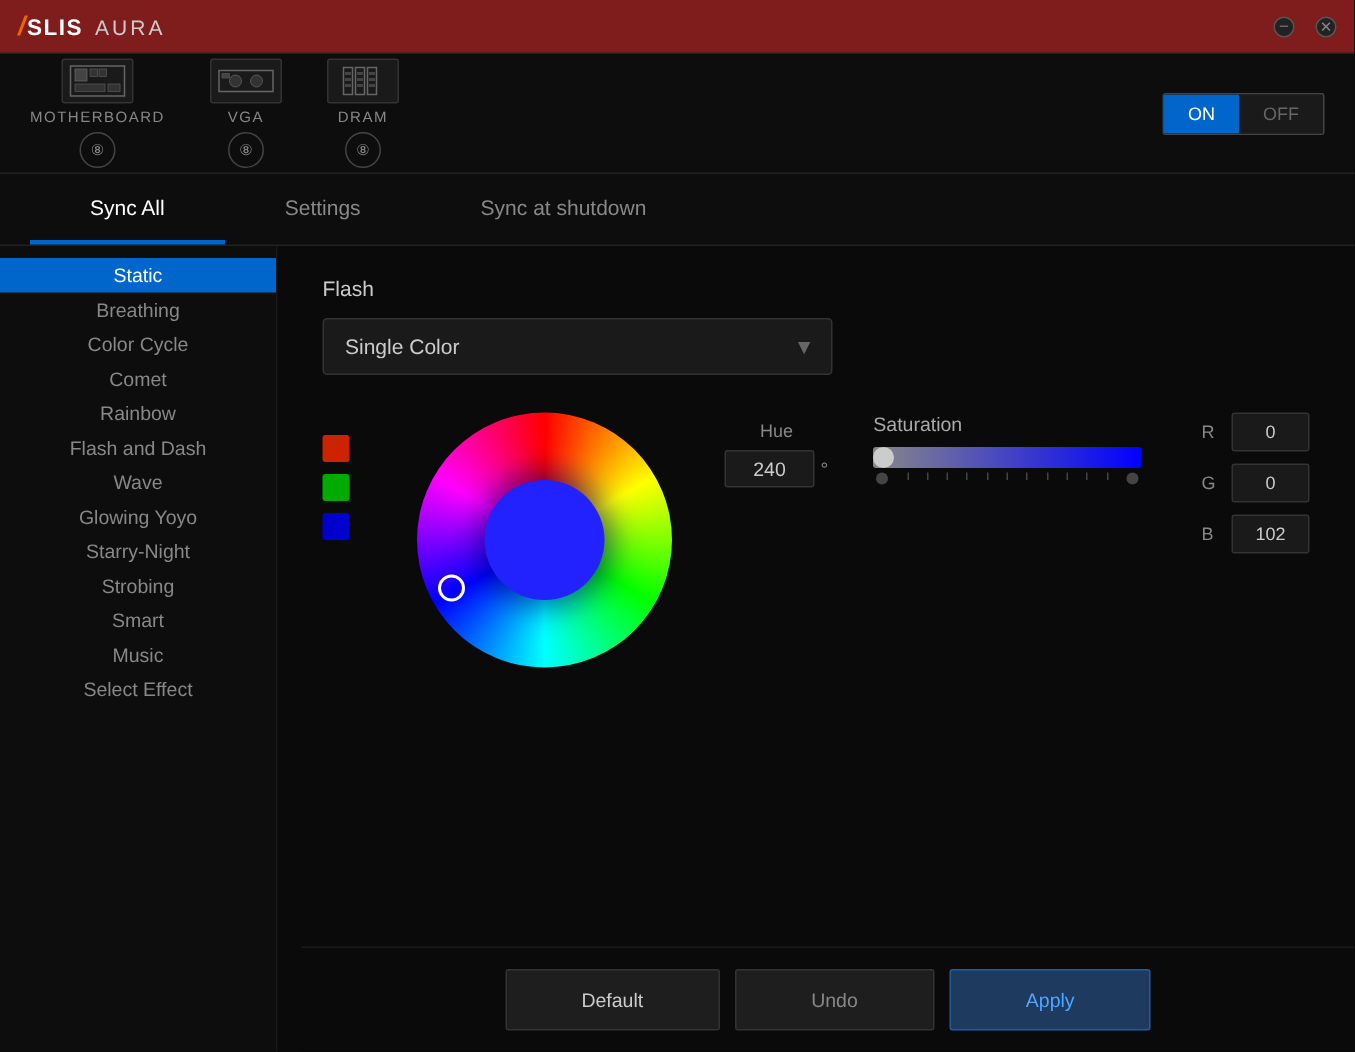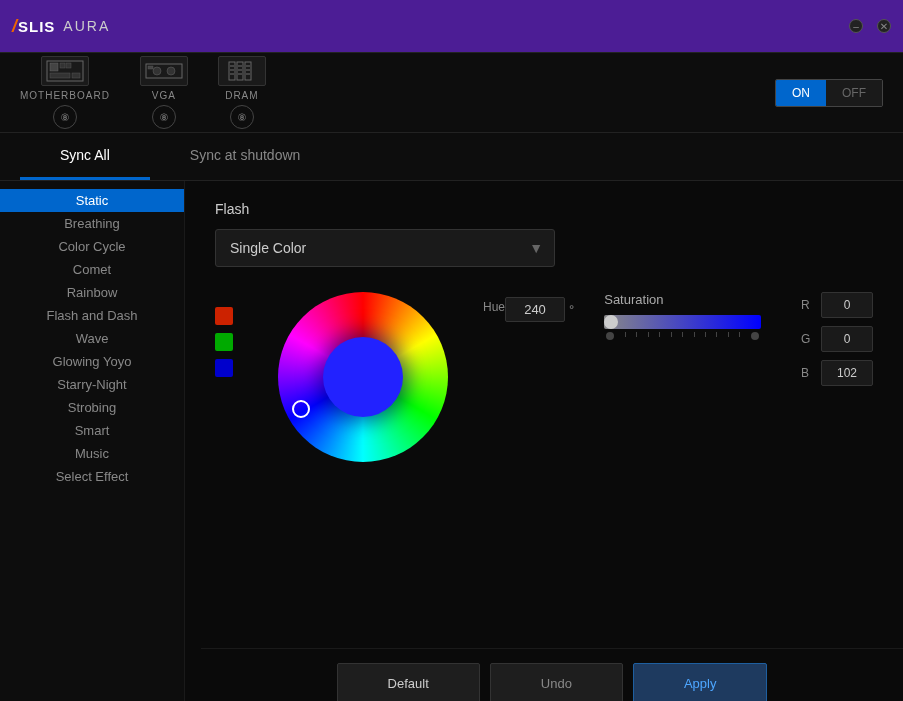--- a/index.html
+++ b/index.html
@@ -11,22 +11,22 @@
       color: #ccc;
       overflow: hidden;
       position: relative;
     }
 
     
     .titlebar {
       display: flex;
       align-items: center;
       justify-content: space-between;
-      background: #4c1d95;
-      height: 53px;
+      background: #7f1d1d;
+      height: 36px;
       padding: 0 12px;
       border-bottom: 1px solid #222;
     }
     .titlebar-left {
       display: flex;
       align-items: center;
       gap: 8px;
     }
     .asus-logo {
       font-weight: bold;
@@ -291,21 +291,21 @@
       border: 2px solid #fff;
       background: transparent;
       left: 14px;
       top: 108px;
       cursor: pointer;
     }
 
     
     .hue-section {
       display: flex;
-      flex-direction: row;
+      flex-direction: column;
       align-items: center;
       margin-top: 10px;
     }
     .hue-label {
       font-size: 12px;
       color: #888;
       margin-bottom: 6px;
     }
     .hue-input-row {
       display: flex;
@@ -528,20 +528,21 @@
     </div>
   </div>
   <div class="toggle-group">
     <button class="toggle-btn toggle-on">ON</button>
     <button class="toggle-btn toggle-off">OFF</button>
   </div>
 </div>
 
 <div class="tabs">
   <div class="tab active">Sync All</div>
+  <div class="tab">Settings</div>
   <div class="tab">Sync at shutdown</div>
 </div>
 
 <div class="main">
 
   <div class="sidebar">
     <div class="sidebar-item active">Static</div>
     <div class="sidebar-item">Breathing</div>
     <div class="sidebar-item">Color Cycle</div>
     <div class="sidebar-item">Comet</div>

